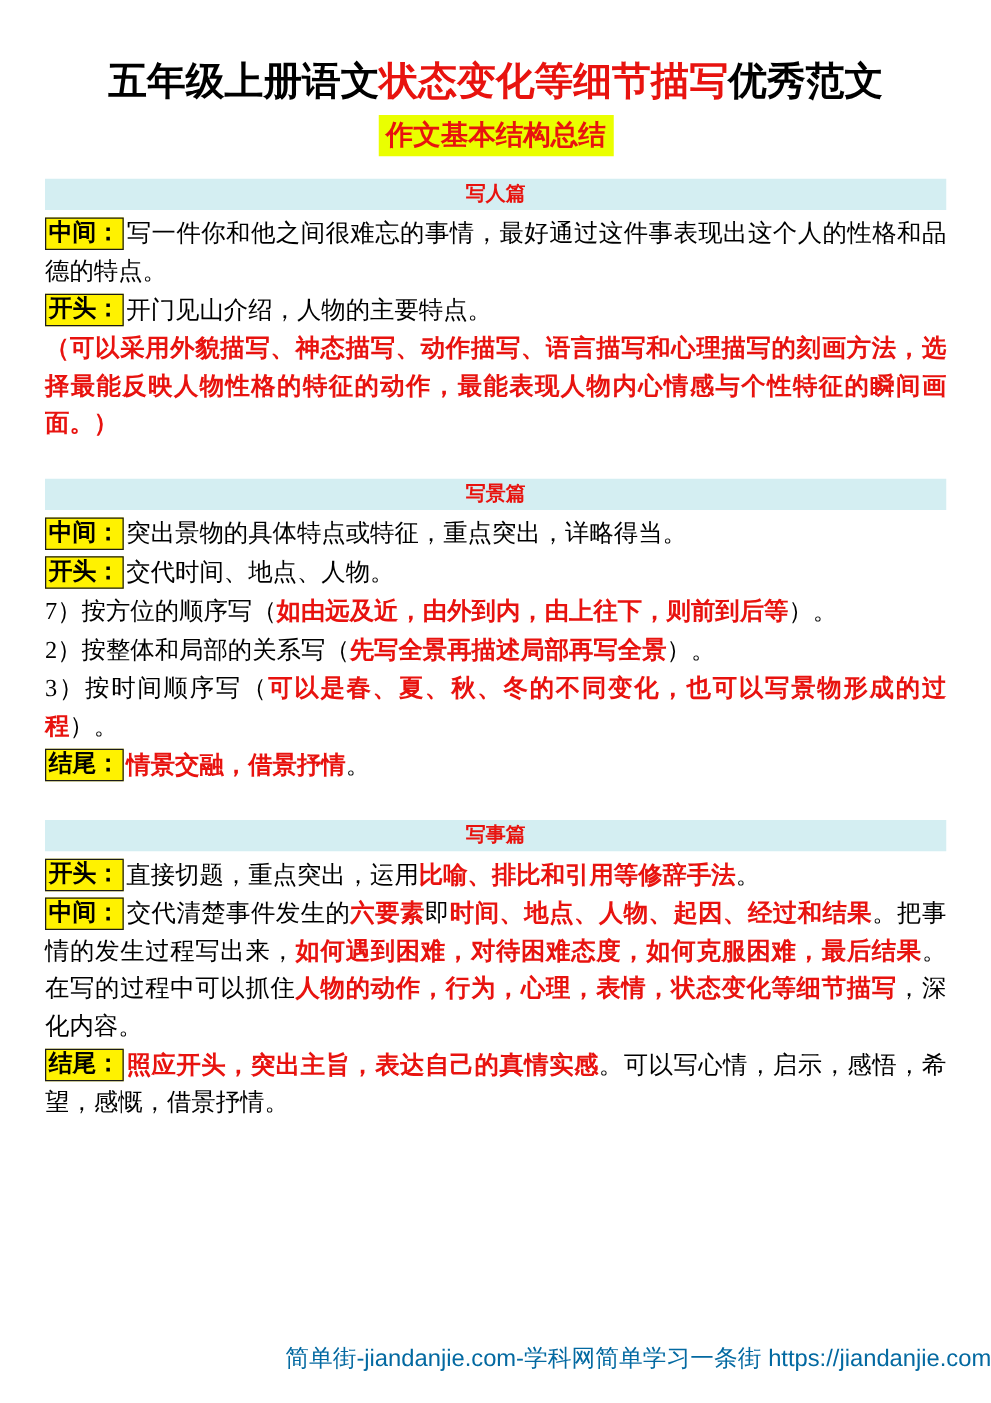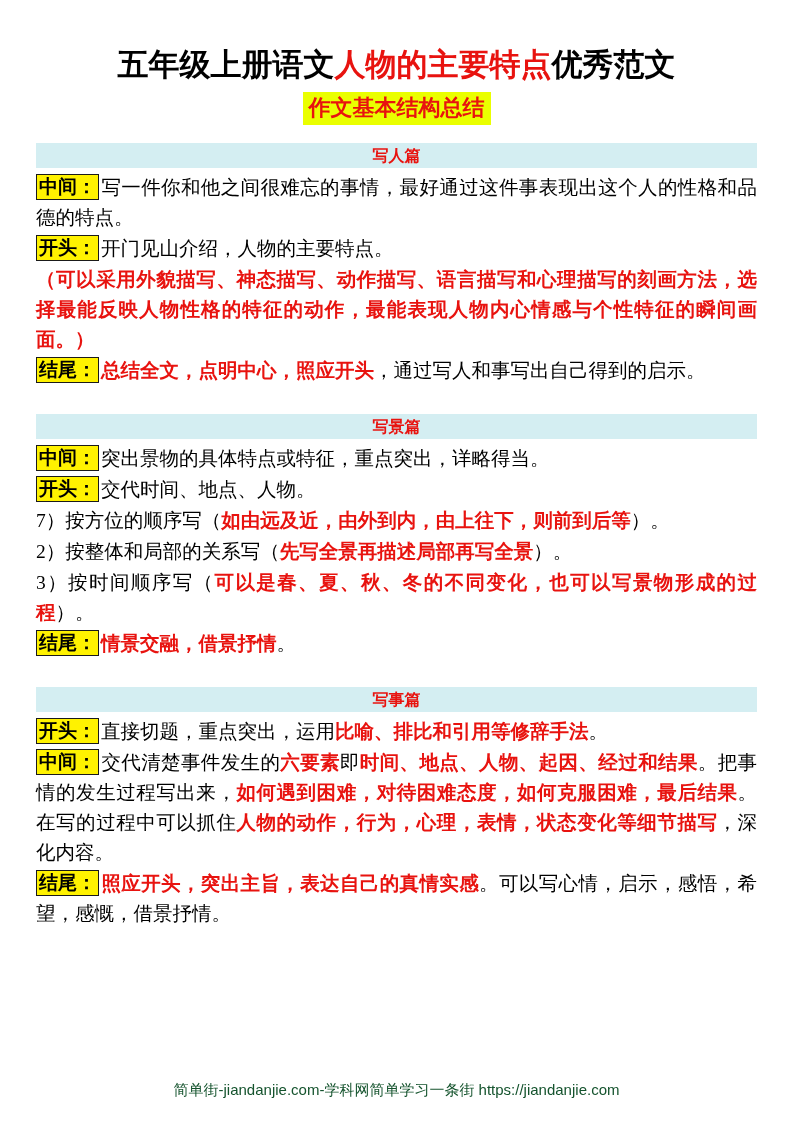--- a/index.html
+++ b/index.html
@@ -88,45 +88,44 @@
   .k {
     color: #000000;
   }
 
   
   .footer {
     position: absolute;
     left: 0;
     right: 0;
     bottom: 22px;
-    text-align: center;
-    font-size: 15px;
-    color: #14532d;
+    text-align: right;
+    font-size: 19px;
+    color: #0369a1;
     font-family: "Liberation Sans", sans-serif;
   }
 </style>
 </head>
 <body>
 
 <div class="page">
 
   <div class="main-title">
-    <span class="black">五年级上册语文</span><span class="red">人物的主要特点</span><span class="black">优秀范文</span>
+    <span class="black">五年级上册语文</span><span class="red">状态变化等细节描写</span><span class="black">优秀范文</span>
   </div>
 
   <div class="sub-title-wrap">
     <span class="sub-title">作文基本结构总结</span>
   </div>
 
   <div id="sections">
       <div class="sec-bar first">写人篇</div>
       <div class="para"><span class="tag">中间：</span><span class="k">写一件你和他之间很难忘的事情，最好通过这件事表现出这个人的性格和品德的特点。</span></div>
       <div class="para"><span class="tag">开头：</span><span class="k">开门见山介绍，人物的主要特点。</span></div>
       <div class="para"><span class="r">（可以采用外貌描写、神态描写、动作描写、语言描写和心理描写的刻画方法，选择最能反映人物性格的特征的动作，最能表现人物内心情感与个性特征的瞬间画面。）</span></div>
-      <div class="para"><span class="tag">结尾：</span><span class="r">总结全文，点明中心，照应开头</span><span class="k">，通过写人和事写出自己得到的启示。</span></div>
       <div class="sec-bar">写景篇</div>
       <div class="para"><span class="tag">中间：</span><span class="k">突出景物的具体特点或特征，重点突出，详略得当。</span></div>
       <div class="para"><span class="tag">开头：</span><span class="k">交代时间、地点、人物。</span></div>
       <div class="para"><span class="k">7）按方位的顺序写（</span><span class="r">如由远及近，由外到内，由上往下，则前到后等</span><span class="k">）。</span></div>
       <div class="para"><span class="k">2）按整体和局部的关系写（</span><span class="r">先写全景再描述局部再写全景</span><span class="k">）。</span></div>
       <div class="para"><span class="k">3）按时间顺序写（</span><span class="r">可以是春、夏、秋、冬的不同变化，也可以写景物形成的过程</span><span class="k">）。</span></div>
       <div class="para"><span class="tag">结尾：</span><span class="r">情景交融，借景抒情</span><span class="k">。</span></div>
       <div class="sec-bar">写事篇</div>
       <div class="para"><span class="tag">开头：</span><span class="k">直接切题，重点突出，运用</span><span class="r">比喻、排比和引用等修辞手法</span><span class="k">。</span></div>
       <div class="para"><span class="tag">中间：</span><span class="k">交代清楚事件发生的</span><span class="r">六要素</span><span class="k">即</span><span class="r">时间、地点、人物、起因、经过和结果</span><span class="k">。把事情的发生过程写出来，</span><span class="r">如何遇到困难，对待困难态度，如何克服困难，最后结果</span><span class="k">。在写的过程中可以抓住</span><span class="r">人物的动作，行为，心理，表情，状态变化等细节描写</span><span class="k">，深化内容。</span></div>

